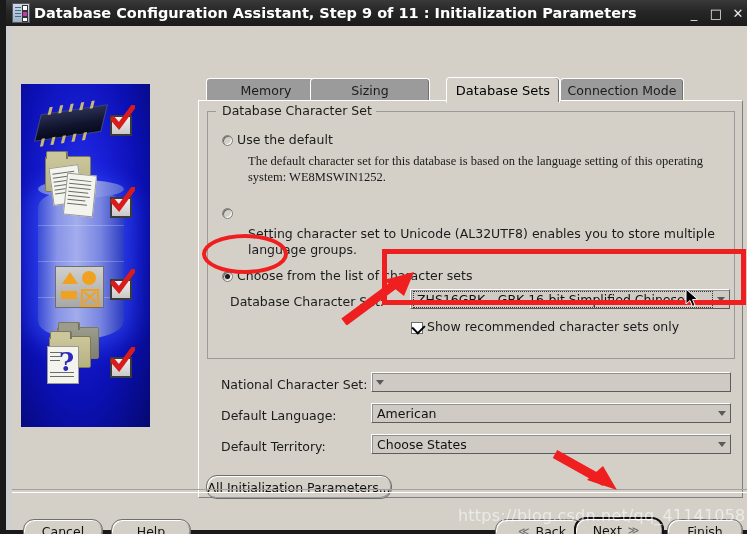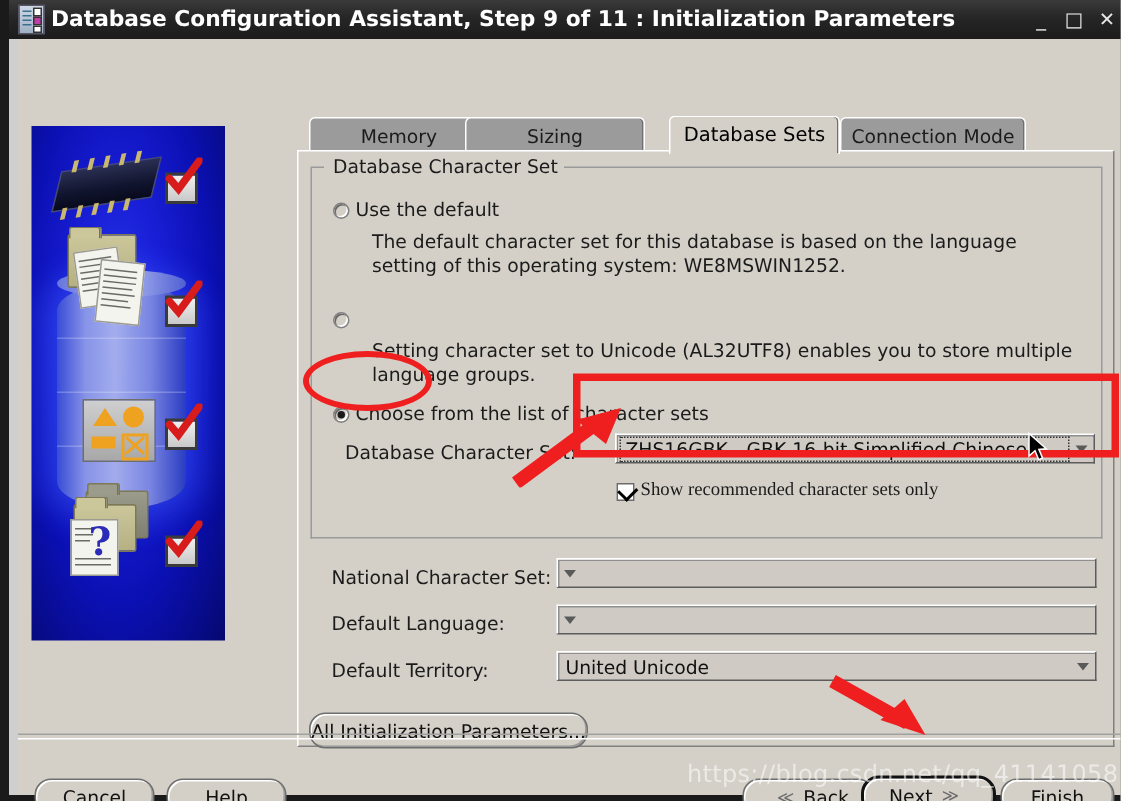--- a/index.html
+++ b/index.html
@@ -366,61 +366,62 @@
       </div>
 
       <div id="tab-content">
 
         <div id="charset-group">
           <div class="grp-top-right"></div>
           <div id="charset-group-title">Database Character Set</div>
 
           <div class="radio" style="left:14px;top:24px;"></div>
           <div class="rlabel" style="left:29px;top:21px;">Use the default</div>
-          <div class="desc" style="left:40px;top:42px;width:470px;">The default character set for this database is based on the language setting of this operating system: WE8MSWIN1252.</div>
+          <div class="desc" style="left:40px;top:42px;width:470px;font-family:Liberation Serif, serif;">The default character set for this database is based on the language setting of this operating system: WE8MSWIN1252.</div>
 
           <div class="radio" style="left:14px;top:97px;"></div>
           <div class="desc" style="left:40px;top:115px;width:470px;">Setting character set to Unicode (AL32UTF8) enables you to store multiple language groups.</div>
 
           <div class="radio" style="left:14px;top:160px;">
               <div class="dot"></div>
             </div>
           <div class="rlabel" style="left:29px;top:157px;">Choose from the list of character sets</div>
 
           <div class="fldlabel" style="left:22px;top:183px;">Database Character Set:</div>
           <div class="combo focused" style="left:202px;top:178px;width:320px;">
             <div class="ctext">ZHS16GBK - GBK 16-bit Simplified Chinese</div>
             <div class="carrow">
                 <i></i>
               </div>
           </div>
 
           <div class="cbox" style="left:203px;top:211px;">
               <div class="tick"></div>
             </div>
-          <div class="rlabel" style="left:219px;top:208px;font-family:Liberation Serif, serif;">Show recommended character sets only</div>
+          <div class="rlabel" style="left:219px;top:208px;">Show recommended character sets only</div>
         </div>
 
         <div class="fldlabel" style="left:22px;top:276px;">National Character Set:</div>
         <div class="combo" style="left:172px;top:271px;width:360px;">
           <div class="carrow">
               <i></i>
             </div>
         </div>
 
         <div class="fldlabel" style="left:22px;top:307px;">Default Language:</div>
         <div class="combo" style="left:172px;top:302px;width:360px;">
+          <div class="ctext">American</div>
           <div class="carrow">
               <i></i>
             </div>
         </div>
 
         <div class="fldlabel" style="left:22px;top:338px;">Default Territory:</div>
         <div class="combo" style="left:172px;top:333px;width:360px;">
-          <div class="ctext">United Unicode</div>
+          <div class="ctext">Choose States</div>
           <div class="carrow">
               <i></i>
             </div>
         </div>
       </div>
 
       <div class="btn" style="left:8px;top:423px;width:186px;">All Initialization Parameters...</div>
     </div>
 
     <div id="bottom-sep"></div>

